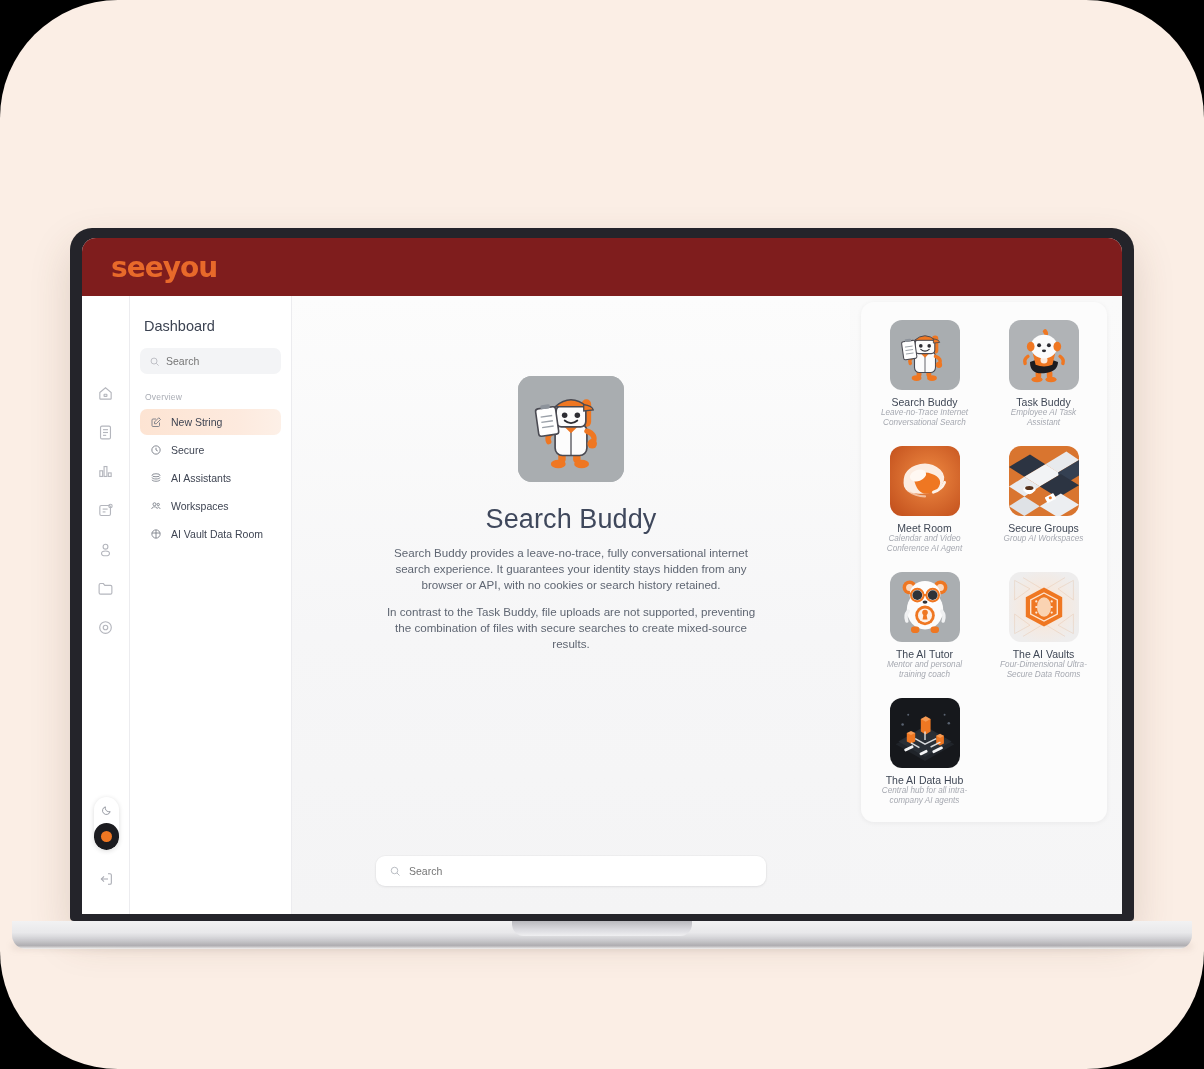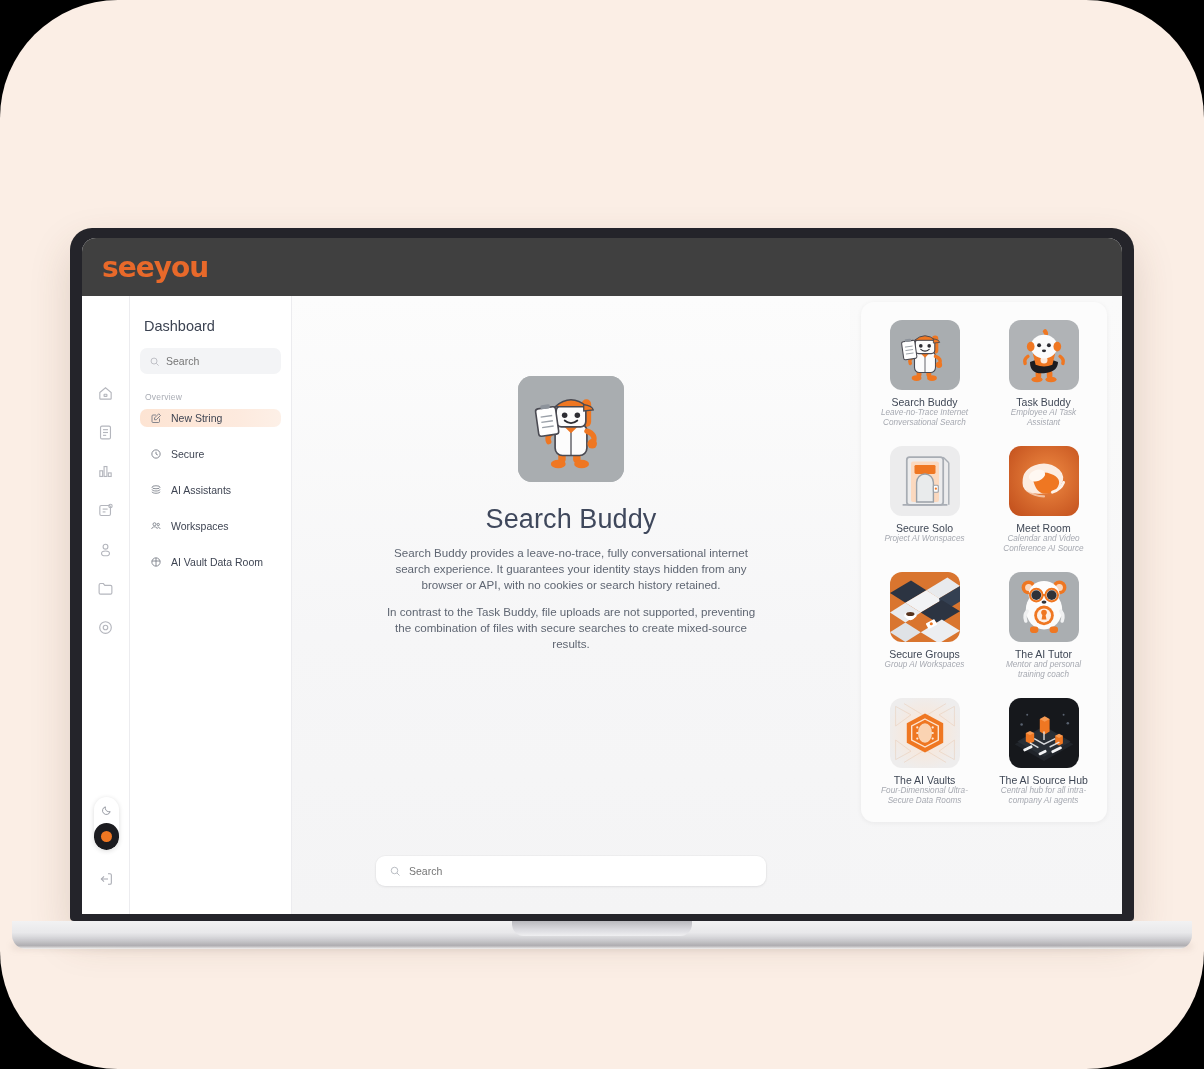--- a/index.html
+++ b/index.html
@@ -79,24 +79,24 @@
     top: 693px;
     width: 180px;
     height: 15px;
     background: linear-gradient(180deg,#b9b9be 0%,#d9d9de 55%,#efeff1 100%);
     border-radius: 0 0 12px 12px;
   }
 
   
   #app-header {
     height: 58px;
-    background: #404040;
-    display: flex;
-    align-items: center;
-    padding-left: 20px;
+    background: #7f1d1d;
+    display: flex;
+    align-items: center;
+    padding-left: 29px;
     flex: 0 0 auto;
   }
   #brand-logo {
     font-size: 28px;
     font-weight: 700;
     color: #e8692a;
     letter-spacing: -1px;
     font-family: "DejaVu Sans", sans-serif;
   }
 
@@ -211,24 +211,24 @@
   }
   #nav-section-label {
     font-size: 8.5px;
     color: #a9acb4;
     margin: 0 0 7px 5px;
     letter-spacing: 0.2px;
   }
   .nav-item {
     display: flex;
     align-items: center;
-    height: 18px;
+    height: 26px;
     padding: 0 8px;
     border-radius: 7px;
-    margin-bottom: 18px;
+    margin-bottom: 2px;
     cursor: pointer;
     color: #4a5060;
   }
   .nav-item.active {
     background: linear-gradient(90deg,#fde4d3 0%,#fdeade 70%,#fdf0e7 100%);
   }
   .nav-item .nav-ico {
     width: 15px; height: 15px;
     display: flex; align-items: center; justify-content: center;
     color: #70757f; flex: 0 0 15px;
@@ -626,58 +626,40 @@
                   <circle cx="57" cy="36" r="2.8" fill="#2d2d33"></circle>
                   <ellipse cx="50" cy="44" rx="3" ry="2" fill="#2d2d33"></ellipse>
                   <path d="M27 52q-6 4-4 10" stroke="#ef7722" stroke-width="5" fill="none" stroke-linecap="round"></path>
                   <path d="M73 52q6 4 4 10" stroke="#ef7722" stroke-width="5" fill="none" stroke-linecap="round"></path>
                 </svg>
               </div>
               <div class="assistant-name">Task Buddy</div>
               <div class="assistant-desc">Employee AI Task Assistant</div>
             </div>
 
-            <div class="assistant-card">
-              <div class="assistant-thumb">
-                <svg class="mascot-svg" viewBox="0 0 100 100">
-                  <rect width="100" height="100" fill="#ececed"></rect>
-                  <rect x="24" y="16" width="52" height="68" rx="4" fill="none" stroke="#a8adb4" stroke-width="2.5"></rect>
-                  <rect x="30" y="22" width="40" height="58" rx="3" fill="#fbd9bf"></rect>
-                  <rect x="35" y="27" width="30" height="13" rx="2" fill="#ef7722"></rect>
-                  <path d="M38 80V52a12 12 0 0 1 24 0v28z" fill="#e9ebec" stroke="#9aa0a7" stroke-width="2"></path>
-                  <rect x="62" y="56" width="7" height="10" rx="1.5" fill="#fff" stroke="#9aa0a7" stroke-width="1.6"></rect>
-                  <circle cx="65.5" cy="61" r="1.6" fill="#ef7722"></circle>
-                  <line x1="18" y1="84" x2="82" y2="84" stroke="#a8adb4" stroke-width="2.5"></line>
-                  <line x1="76" y1="16" x2="84" y2="24" stroke="#a8adb4" stroke-width="2"></line>
-                  <line x1="84" y1="24" x2="84" y2="84" stroke="#a8adb4" stroke-width="2"></line>
-                </svg>
-              </div>
-              <div class="assistant-name">Secure Solo</div>
-              <div class="assistant-desc">Project AI Wonspaces</div>
-            </div>
 
             <div class="assistant-card">
               <div class="assistant-thumb">
                 <svg class="mascot-svg" viewBox="0 0 100 100">
                   <defs>
                     <radialGradient id="mbBg" cx="55%" cy="45%" r="70%">
                       <stop offset="0%" stop-color="#f08b43"></stop>
                       <stop offset="100%" stop-color="#c4521e"></stop>
                     </radialGradient>
                   </defs>
                   <rect width="100" height="100" fill="url(#mbBg)"></rect>
                   <path d="M20 58q-4-22 16-30t36 6q10 10 2 22t-26 12Q24 70 20 58z" fill="#fdf2ea" opacity="0.95"></path>
                   <path d="M34 46q10-12 26-6t10 18q-4 10-18 10T34 46z" fill="#ef7722"></path>
                   <ellipse cx="40" cy="42" rx="12" ry="8" fill="#fff8f2" transform="rotate(-20 40 42)"></ellipse>
                   <path d="M62 66q12-4 16-14" stroke="#fdf2ea" stroke-width="4" fill="none" stroke-linecap="round"></path>
                   <path d="M26 64q10 8 24 8" stroke="#fbe0cd" stroke-width="3" fill="none" stroke-linecap="round" opacity="0.7"></path>
                 </svg>
               </div>
               <div class="assistant-name">Meet Room</div>
-              <div class="assistant-desc">Calendar and Video Conference AI Source</div>
+              <div class="assistant-desc">Calendar and Video Conference AI Agent</div>
             </div>
 
             <div class="assistant-card">
               <div class="assistant-thumb">
                 <svg class="mascot-svg" viewBox="0 0 100 100">
                   <rect width="100" height="100" fill="#d9752f"></rect>
                   <g>
                     <path d="M0 30 30 12l22 14-30 18z" fill="#2c3442"></path>
                     <path d="M52 26 82 8l18 12-30 18z" fill="#e8eaed"></path>
                     <path d="M22 44 52 26l22 14-30 18z" fill="#f2f3f5"></path>
@@ -792,21 +774,21 @@
                     <rect x="42" y="76" width="12" height="4" rx="1.6" transform="rotate(-26 48 78)"></rect>
                   </g>
                   <g fill="#596270">
                     <circle cx="18" cy="38" r="1.8"></circle>
                       <circle cx="84" cy="36" r="1.8"></circle>
                     <circle cx="78" cy="24" r="1.4"></circle>
                       <circle cx="26" cy="24" r="1.4"></circle>
                   </g>
                 </svg>
               </div>
-              <div class="assistant-name">The AI Source Hub</div>
+              <div class="assistant-name">The AI Data Hub</div>
               <div class="assistant-desc">Central hub for all intra-company AI agents</div>
             </div>
 
           </div>
         </div>
 
       </div>
     </div>
 
     <div id="laptop-base"></div>

